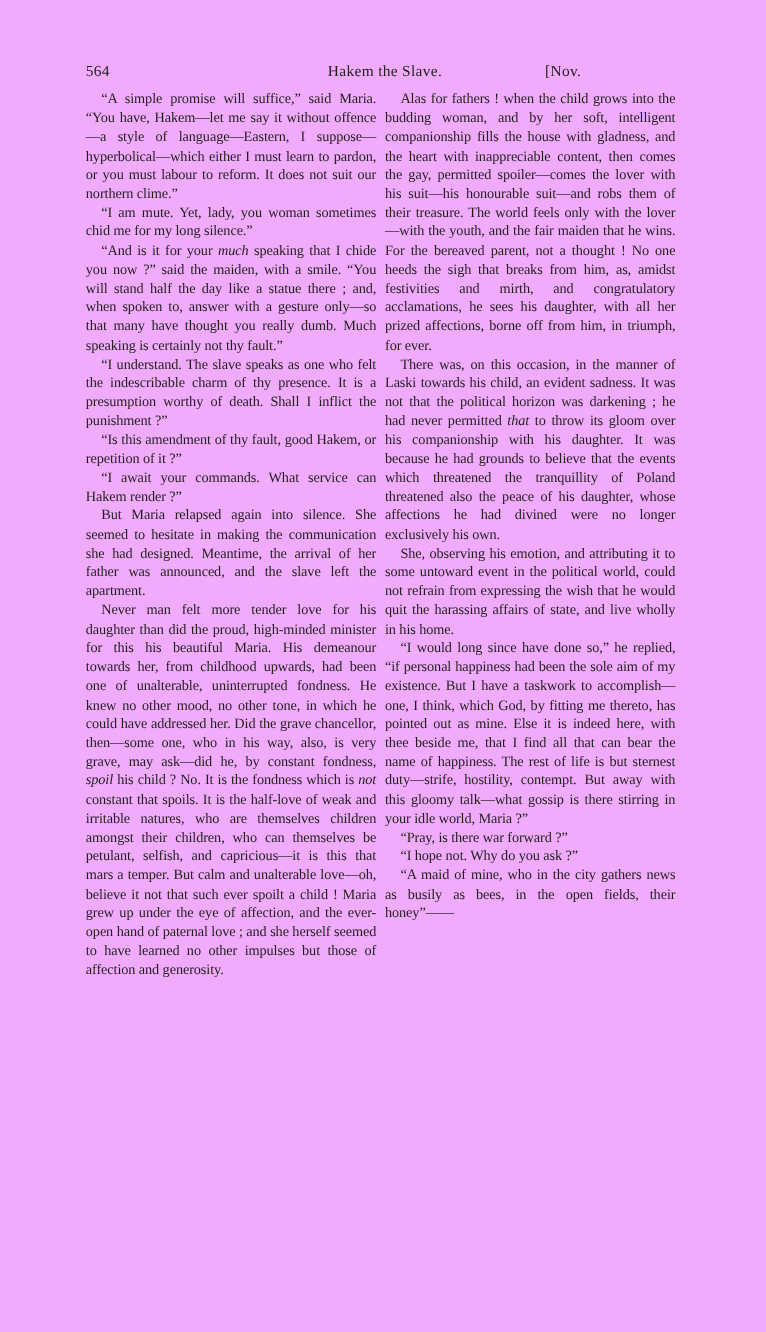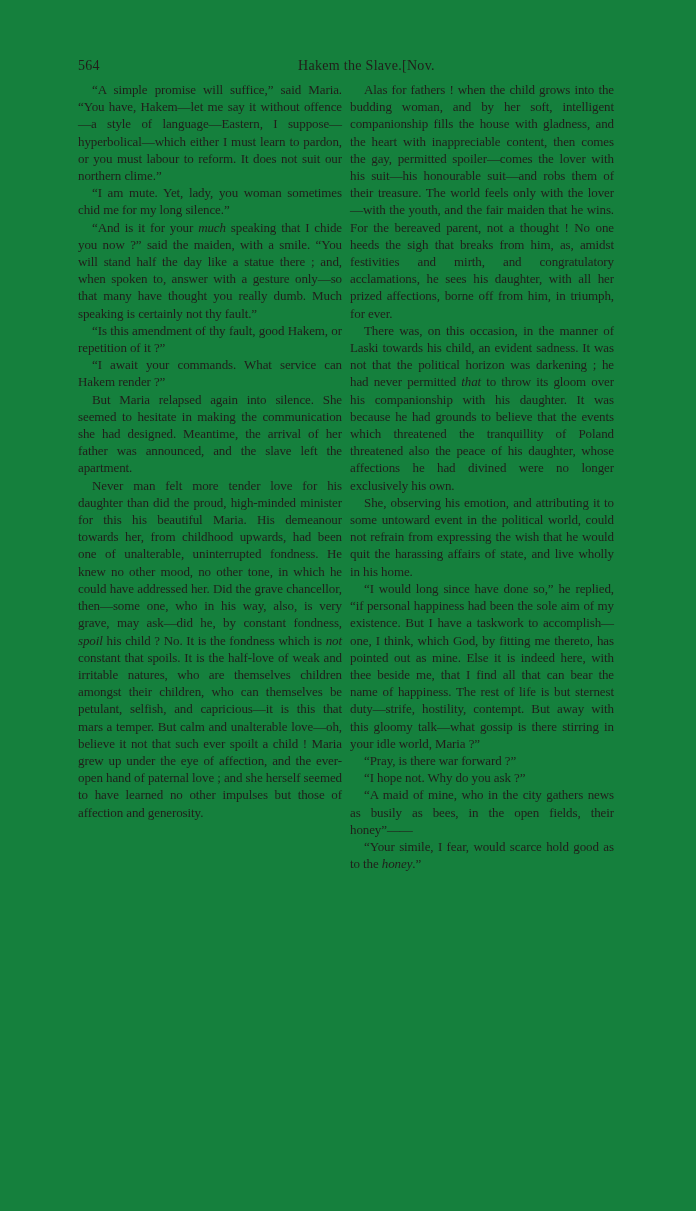--- a/index.html
+++ b/index.html
@@ -12,33 +12,33 @@
     height: 1211px;
     overflow: hidden;
     font-family: "Liberation Serif", "DejaVu Serif", serif;
     color: #211e1a;
   }
   .page {
     box-sizing: border-box;
     width: 696px;
     height: 1211px;
     padding: 58px 74px 40px 78px;
-    background: #15803d;
+    background: #f0abfc;
   }
   .page-header {
     display: grid;
     grid-template-columns: 1fr auto 1fr;
     align-items: baseline;
     font-size: 14px;
     letter-spacing: 0.3px;
     margin-bottom: 7px;
   }
   .page-header .page-number { text-align: left; }
   .page-header .page-title  { text-align: center; }
-  .page-header .issue-label { text-align: left; }
+  .page-header .issue-label { text-align: center; }
   .text-columns {
     display: flex;
     gap: 8px;
   }
   .column {
     width: 264px;
     font-size: 13px;
     line-height: 17.2px;
     text-align: justify;
     letter-spacing: -0.1px;
@@ -60,30 +60,30 @@
     <span class="page-number">564</span>
     <span class="page-title">Hakem the Slave.</span>
     <span class="issue-label">[Nov.</span>
   </div>
 
   <div class="text-columns">
     <div class="column">
         <p>“A simple promise will suffice,” said Maria. “You have, Hakem—let me say it without offence—a style of language—Eastern, I suppose—hyperbolical—which either I must learn to pardon, or you must labour to reform. It does not suit our northern clime.”</p>
         <p>“I am mute. Yet, lady, you woman sometimes chid me for my long silence.”</p>
         <p>“And is it for your <em>much</em> speaking that I chide you now ?” said the maiden, with a smile. “You will stand half the day like a statue there ; and, when spoken to, answer with a gesture only—so that many have thought you really dumb. Much speaking is certainly not thy fault.”</p>
+        <p>“I understand. The slave speaks as one who felt the indescribable charm of thy presence. It is a presumption worthy of death. Shall I inflict the punishment ?”</p>
         <p>“Is this amendment of thy fault, good Hakem, or repetition of it ?”</p>
         <p>“I await your commands. What service can Hakem render ?”</p>
         <p>But Maria relapsed again into silence. She seemed to hesitate in making the communication she had designed. Meantime, the arrival of her father was announced, and the slave left the apartment.</p>
         <p>Never man felt more tender love for his daughter than did the proud, high-minded minister for this his beautiful Maria. His demeanour towards her, from childhood upwards, had been one of unalterable, uninterrupted fondness. He knew no other mood, no other tone, in which he could have addressed her. Did the grave chancellor, then—some one, who in his way, also, is very grave, may ask—did he, by constant fondness, <em>spoil</em> his child ? No. It is the fondness which is <em>not</em> constant that spoils. It is the half-love of weak and irritable natures, who are themselves children amongst their children, who can themselves be petulant, selfish, and capricious—it is this that mars a temper. But calm and unalterable love—oh, believe it not that such ever spoilt a child ! Maria grew up under the eye of affection, and the ever-open hand of paternal love ; and she herself seemed to have learned no other impulses but those of affection and generosity.</p>
       </div>
     <div class="column">
         <p>Alas for fathers ! when the child grows into the budding woman, and by her soft, intelligent companionship fills the house with gladness, and the heart with inappreciable content, then comes the gay, permitted spoiler—comes the lover with his suit—his honourable suit—and robs them of their treasure. The world feels only with the lover—with the youth, and the fair maiden that he wins. For the bereaved parent, not a thought ! No one heeds the sigh that breaks from him, as, amidst festivities and mirth, and congratulatory acclamations, he sees his daughter, with all her prized affections, borne off from him, in triumph, for ever.</p>
         <p>There was, on this occasion, in the manner of Laski towards his child, an evident sadness. It was not that the political horizon was darkening ; he had never permitted <em>that</em> to throw its gloom over his companionship with his daughter. It was because he had grounds to believe that the events which threatened the tranquillity of Poland threatened also the peace of his daughter, whose affections he had divined were no longer exclusively his own.</p>
         <p>She, observing his emotion, and attributing it to some untoward event in the political world, could not refrain from expressing the wish that he would quit the harassing affairs of state, and live wholly in his home.</p>
         <p>“I would long since have done so,” he replied, “if personal happiness had been the sole aim of my existence. But I have a taskwork to accomplish—one, I think, which God, by fitting me thereto, has pointed out as mine. Else it is indeed here, with thee beside me, that I find all that can bear the name of happiness. The rest of life is but sternest duty—strife, hostility, contempt. But away with this gloomy talk—what gossip is there stirring in your idle world, Maria ?”</p>
         <p>“Pray, is there war forward ?”</p>
         <p>“I hope not. Why do you ask ?”</p>
         <p>“A maid of mine, who in the city gathers news as busily as bees, in the open fields, their honey”——</p>
-        <p>“Your simile, I fear, would scarce hold good as to the <em>honey</em>.”</p>
       </div>
   </div>
 
 </div>
 
 </body></html>

